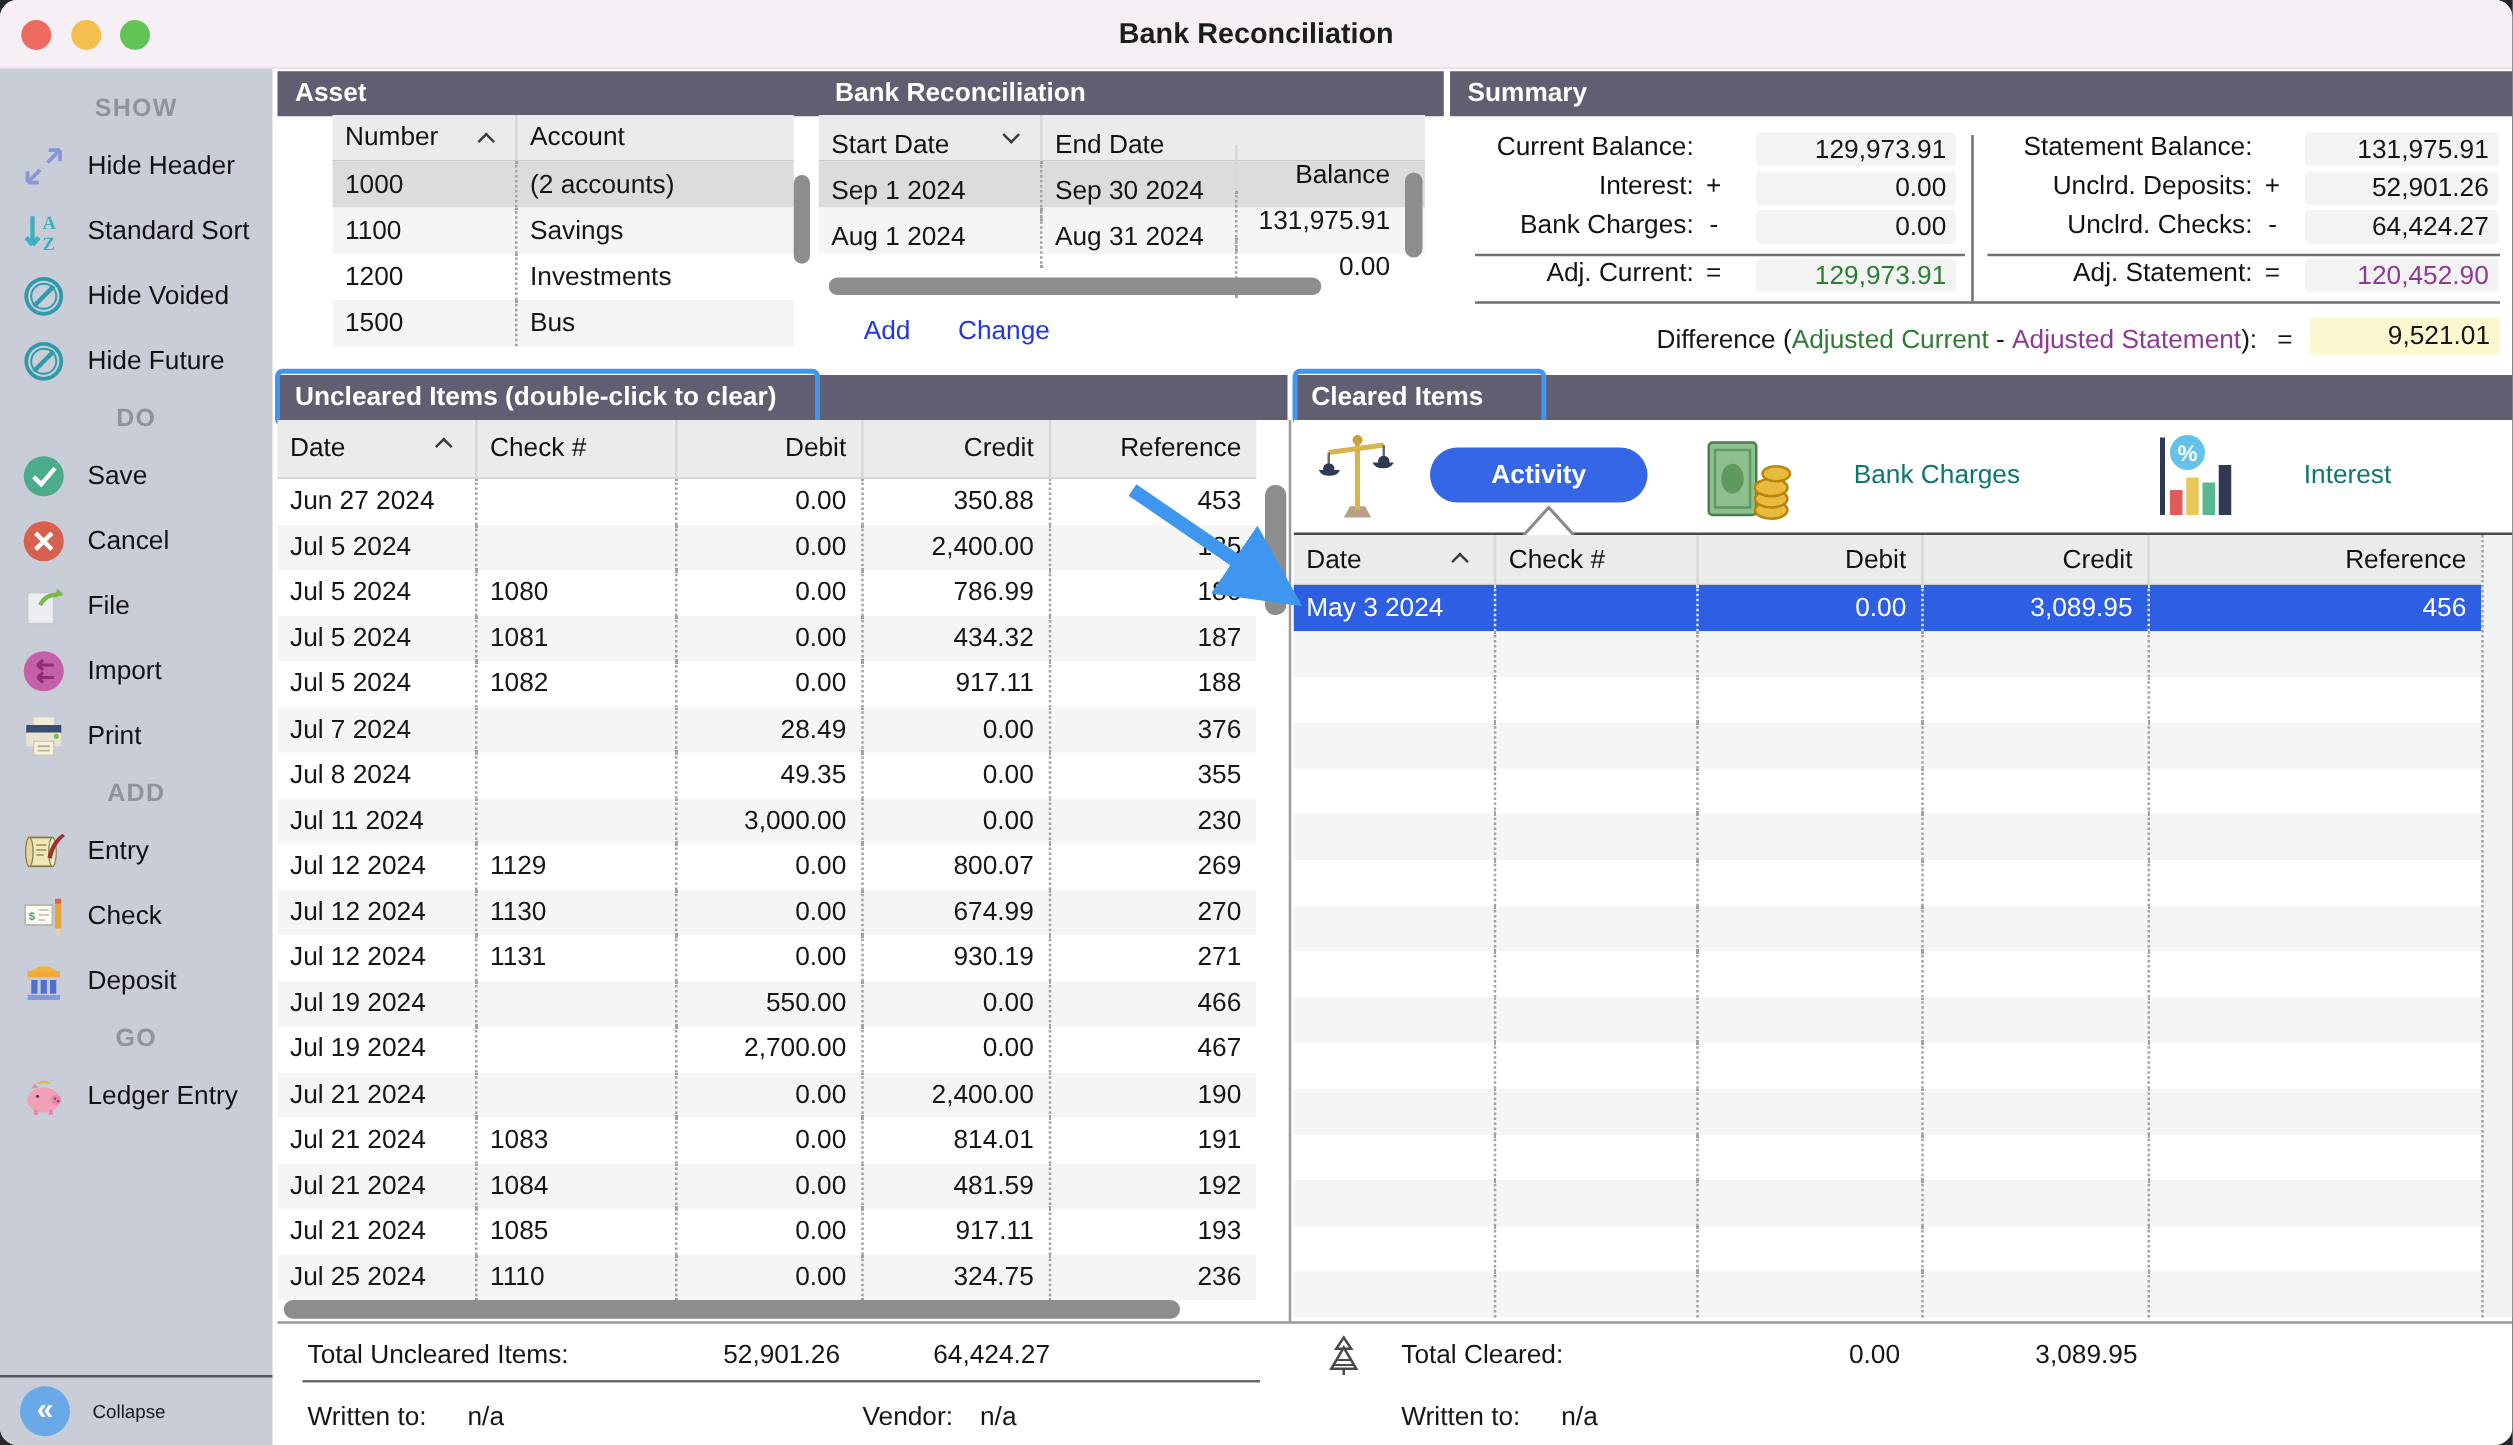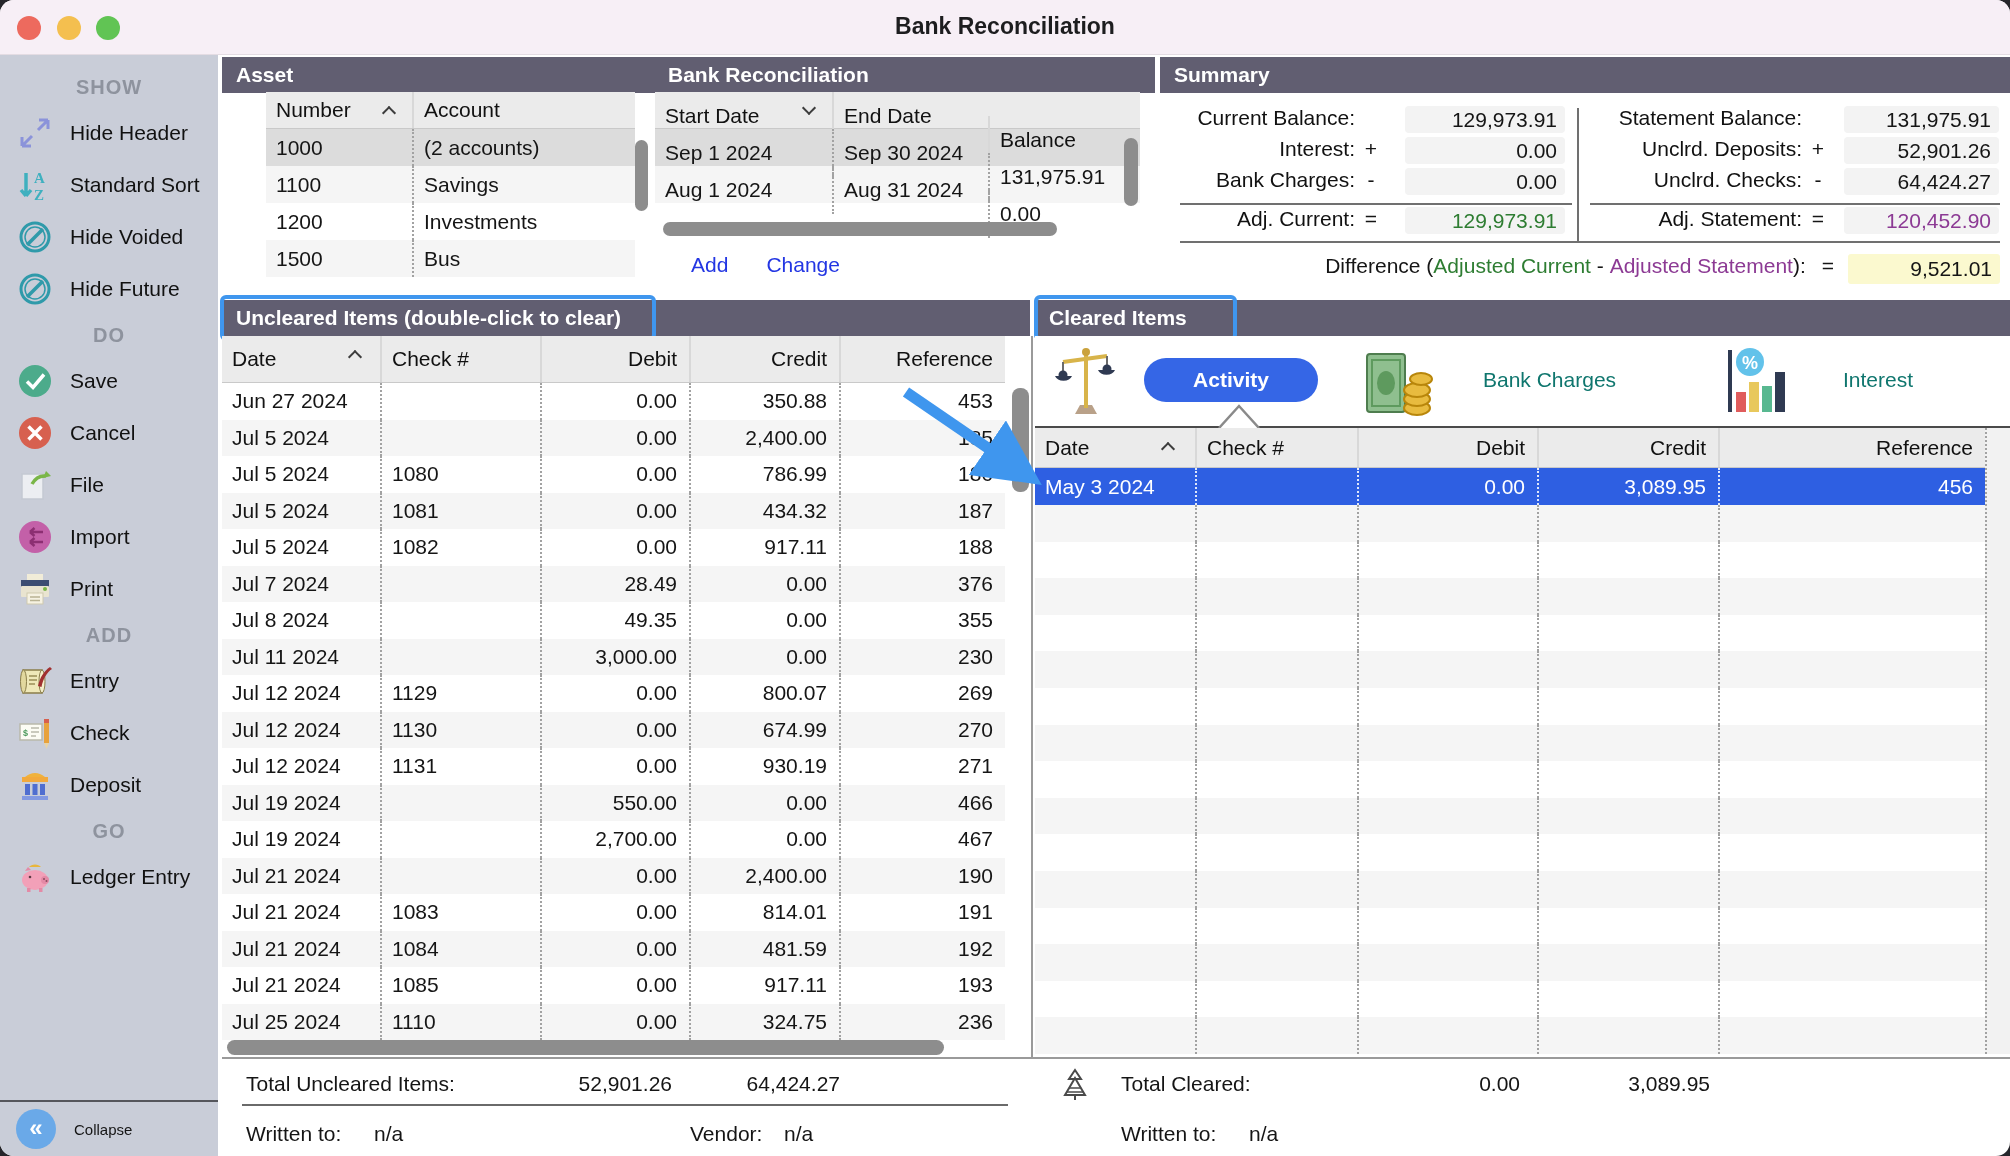--- a/index.html
+++ b/index.html
@@ -49,21 +49,21 @@
   .trow.selblue .tcell + .tcell { border-left:2px dotted rgba(255,255,255,.85); }
   .chev { display:inline-block; width:10px; height:10px; border-left:2.5px solid #3c3c3c; border-bottom:2.5px solid #3c3c3c; position:absolute; }
   .chev.up { transform:rotate(135deg); top:16px; }
   .chev.down { transform:rotate(-45deg); top:11px; }
 
   #asset { position:absolute; left:222px; top:92px; width:413px; }
   #asset .trow { grid-template-columns:146px 267px; height:37px;margin-left:44px; }
   #asset .thead { height:37px; }
   #recon { position:absolute; left:655px; top:92px; width:485px; }
   #recon .trow { grid-template-columns:177px 156px 152px; height:37px; }
-  #recon .tcell:nth-child(3) { padding-right:12px;margin-top:48px; }
+  #recon .tcell:nth-child(3) { justify-content:flex-end; padding-right:28px;margin-top:48px; }
   #uncleared { position:absolute; left:222px; top:336px; width:783px; }
   #uncleared .thead { height:47px; }
   #uncleared .trow { grid-template-columns:158px 160px 149px 150px 166px; }
   #uncleared .body .trow { height:36.5px; }
   #cleared { position:absolute; left:1035px; top:428px; width:950px; }
   #cleared .thead { height:40px; }
   #cleared .trow { grid-template-columns:160px 162px 180px 181px 267px; }
   #cleared .body .trow { height:36.6px; }
   #cleared .body .trow.selblue { height:37px; }
   .t5 .tcell:nth-child(n+3) { justify-content:flex-end; padding-right:12px; padding-left:0; }
@@ -83,21 +83,21 @@
   .vbox { width:160px; height:27px; background:#f3f3f3; border-radius:4px; text-align:right; line-height:27px; padding-right:8px; font-size:21px; }
   #sum-left { position:absolute; left:1170px; top:106px; }
   #sum-left .sl { width:185px; }
   #sum-left .vbox { margin-left:18px; }
   #sum-right { position:absolute; left:1590px; top:106px; }
   #sum-right .sl { width:212px; }
   #sum-right .vbox { margin-left:10px; width:155px; }
   .sdiv { position:absolute; height:2px; background:#707070; }
   .green { color:#2e7d32; }
   .purple { color:#8c3a94; }
-  #diff-row { position:absolute; left:1200px; top:254px; width:800px; display:flex; justify-content:flex-end; align-items:flex-start; font-size:21px; }
+  #diff-row { position:absolute; left:1200px; top:254px; width:800px; display:flex; justify-content:flex-end; align-items:flex-end; font-size:21px; }
   #diff-row .sep { white-space:pre; }
   #diff-row .op { margin:0 14px 0 16px; }
   .ybox { width:152px; height:30px; background:#fbf9cf; border-radius:3px; text-align:right; line-height:30px; padding-right:8px; }
 
   
   #tabbar { position:absolute; left:1035px; top:336px; width:975px; height:92px; background:#fff; border-bottom:2px solid #4a4a4a; }
   .tab-label { font-size:21px; color:#0f766e; }
   #tab-activity-pill { position:absolute; left:109px; top:22px; width:174px; height:44px; background:#3566e6; border-radius:22px; color:#fff; font-size:21px; font-weight:bold; display:flex; align-items:center; justify-content:center; }
   #tab-pointer { position:absolute; left:182px; bottom:-2px; width:44px; height:24px; }
   .tab-icn { position:absolute; }

